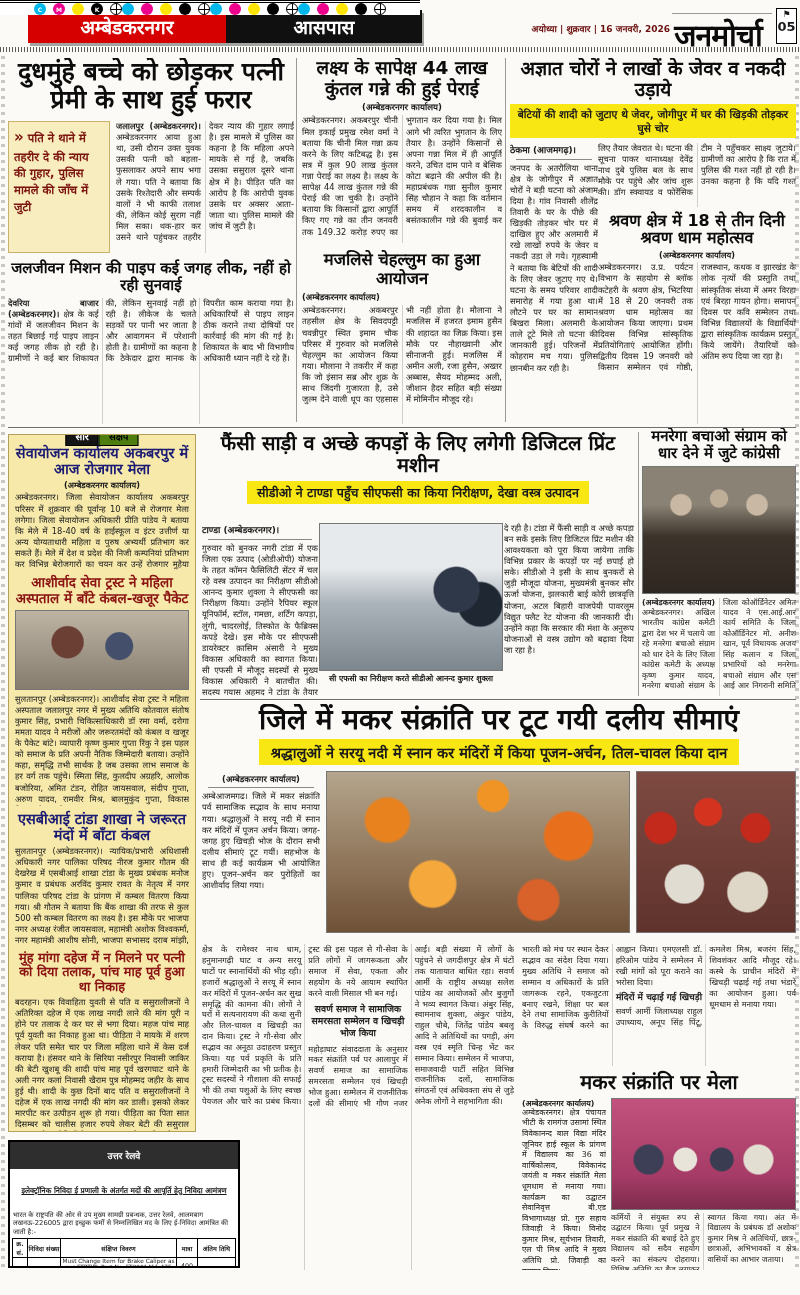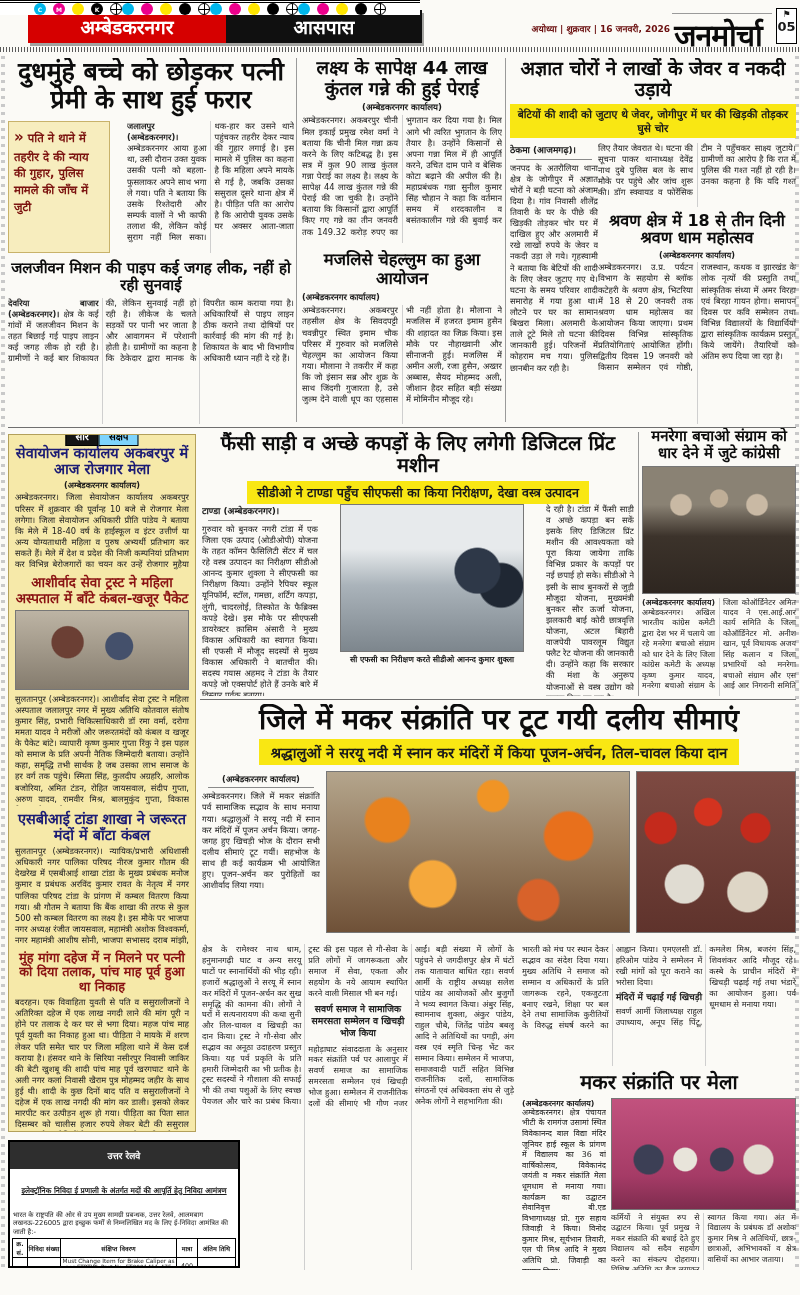--- a/index.html
+++ b/index.html
@@ -54,21 +54,21 @@
 <div class="abs" style="left:0;top:47px;width:800px;height:5px;background:repeating-linear-gradient(90deg,#5a5a5a 0 1px,transparent 1px 3px)"></div>
 
 <div class="vline" style="left:296px;top:58px;height:364px"></div>
 <div class="vline" style="left:505px;top:58px;height:364px"></div>
 <div class="hline" style="left:8px;top:427px;width:788px"></div>
 <div class="vline" style="left:638px;top:432px;height:264px"></div>
 <div class="hline" style="left:200px;top:699px;width:596px"></div>
 
 <div class="abs" style="left:8px;top:58px;width:286px;height:366px;overflow:hidden">
   <div class="hd" style="font-size:25px">दुधमुंहे बच्चे को छोड़कर पत्नी प्रेमी के साथ हुई फरार</div>
-  <div style="display:flex;gap:17px;margin-top:7px">
+  <div style="display:flex;gap:6px;margin-top:7px">
     <div style="width:102px;background:#f7edbe;border:1px solid #c8b26a;padding:5px;font-size:11.5px;font-weight:700;color:#7c1410;line-height:1.45">
       <span style="font-size:15px">»</span>
       <span>पति ने थाने में तहरीर दे की न्याय की गुहार, पुलिस मामले की जाँच में जुटी</span>
     </div>
     <div class="bd c2" style="flex:1;height:132px">
       <span class="by">जलालपुर (अम्बेडकरनगर)।</span>
       <span>अम्बेडकरनगर आया हुआ था, उसी दौरान उक्त युवक उसकी पत्नी को बहला-फुसलाकर अपने साथ भगा ले गया। पति ने बताया कि उसके रिश्तेदारी और सम्पर्क वालों ने भी काफी तलाश की, लेकिन कोई सुराग नहीं मिल सका। थक-हार कर उसने थाने पहुंचकर तहरीर देकर न्याय की गुहार लगाई है। इस मामले में पुलिस का कहना है कि महिला अपने मायके से गई है, जबकि उसका ससुराल दूसरे थाना क्षेत्र में है। पीड़ित पति का आरोप है कि आरोपी युवक उसके घर अक्सर आता-जाता था। पुलिस मामले की जांच में जुटी है।</span>
     </div>
   </div>
   <div class="hd" style="font-size:15px;margin-top:7px">जलजीवन मिशन की पाइप कई जगह लीक, नहीं हो रही सुनवाई</div>
@@ -101,38 +101,38 @@
       <div class="hd" style="font-size:16px;margin-top:5px">श्रवण क्षेत्र में 18 से तीन दिनी श्रवण धाम महोत्सव</div>
       <div class="byc" style="font-size:8.2px">(अम्बेडकरनगर कार्यालय)</div>
       <div class="bd c2" style="height:176px">अम्बेडकरनगर। उ.प्र. पर्यटन विभाग के सहयोग से ब्लॉक कटेहरी के श्रवण क्षेत्र, भिटरिया में 18 से 20 जनवरी तक श्रवण धाम महोत्सव का आयोजन किया जाएगा। प्रथम दिवस विभिन्न सांस्कृतिक प्रतियोगिताएं आयोजित होंगी। द्वितीय दिवस 19 जनवरी को किसान सम्मेलन एवं गोष्ठी, राजस्थान, कथक व झारखंड के लोक नृत्यों की प्रस्तुति तथा सांस्कृतिक संध्या में अमर विरहा एवं बिरहा गायन होगा। समापन दिवस पर कवि सम्मेलन तथा विभिन्न विद्यालयों के विद्यार्थियों द्वारा सांस्कृतिक कार्यक्रम प्रस्तुत किये जायेंगे। तैयारियों को अंतिम रूप दिया जा रहा है।</div>
     </div>
   </div>
 </div>
 
 <div class="abs" style="left:8px;top:434px;width:188px;height:698px;background:#f6e9a9;border:1px solid #b3a05a;padding:10px 6px 6px;overflow:hidden">
   <div class="abs" style="top:-9px;left:50%;transform:translateX(-50%);display:flex">
     <span class="tabbox" style="background:#141414;color:#fff">सार</span>
-    <span class="tabbox" style="background:#7dd3fc;color:#000">संक्षेप</span>
+    <span class="tabbox" style="background:#4d7c0f;color:#000">संक्षेप</span>
   </div>
   <div class="hd navy" style="font-size:14.5px">सेवायोजन कार्यालय अकबरपुर में आज रोजगार मेला</div>
   <div class="byc" style="font-size:8.2px">(अम्बेडकरनगर कार्यालय)</div>
   <div class="bd" style="height:78px">अम्बेडकरनगर। जिला सेवायोजन कार्यालय अकबरपुर परिसर में शुक्रवार की पूर्वान्ह 10 बजे से रोजगार मेला लगेगा। जिला सेवायोजन अधिकारी प्रीति पांडेय ने बताया कि मेले में 18-40 वर्ष के हाईस्कूल व इंटर उत्तीर्ण या अन्य योग्यताधारी महिला व पुरुष अभ्यर्थी प्रतिभाग कर सकते हैं। मेले में देश व प्रदेश की निजी कम्पनियां प्रतिभाग कर विभिन्न बेरोजगारों का चयन कर उन्हें रोजगार मुहैया कराएंगी।</div>
   <div class="hd maroon" style="font-size:13.5px;margin-top:5px">आशीर्वाद सेवा ट्रस्ट ने महिला अस्पताल में बाँटे कंबल-खजूर पैकेट</div>
   <div class="photo ph-blanket" style="height:80px;margin:4px 0"></div>
   <div class="bd" style="height:112px">सुलतानपुर (अम्बेडकरनगर)। आशीर्वाद सेवा ट्रस्ट ने महिला अस्पताल जलालपुर नगर में मुख्य अतिथि कोतवाल संतोष कुमार सिंह, प्रभारी चिकित्साधिकारी डॉ रमा वर्मा, दरोगा ममता यादव ने मरीजों और जरूरतमंदों को कंबल व खजूर के पैकेट बांटे। व्यापारी कृष्ण कुमार गुप्ता रिंकु ने इस पहल को समाज के प्रति अपनी नैतिक जिम्मेदारी बताया। उन्होंने कहा, समृद्धि तभी सार्थक है जब उसका लाभ समाज के हर वर्ग तक पहुंचे। स्मिता सिंह, कुलदीप अग्रहरि, आलोक बजोरिया, अमित टंडन, रोहित जायसवाल, संदीप गुप्ता, अरुण यादव, रामवीर मिश्र, बालमुकुंद गुप्ता, विकास निषाद मौजूद रहे।</div>
   <div class="hd navy" style="font-size:14.5px;margin-top:5px">एसबीआई टांडा शाखा ने जरूरत मंदों में बाँटा कंबल</div>
   <div class="bd" style="height:100px;margin-top:3px">सुलतानपुर (अम्बेडकरनगर)। न्यायिक/प्रभारी अधिशासी अधिकारी नगर पालिका परिषद नीरज कुमार गौतम की देखरेख में एसबीआई शाखा टांडा के मुख्य प्रबंधक मनोज कुमार व प्रबंधक अरविंद कुमार रावत के नेतृत्व में नगर पालिका परिषद टांडा के प्रांगण में कम्बल वितरण किया गया। श्री गौतम ने बताया कि बैंक शाखा की तरफ से कुल 500 सौ कम्बल वितरण का लक्ष्य है। इस मौके पर भाजपा नगर अध्यक्ष रंजीत जायसवाल, महामंत्री अशोक विश्वकर्मा, नगर महामंत्री आशीष सोनी, भाजपा सभासद दराब मांझी, सभासद पति विंटू सोनी, नगर पालिका परिषद जलकल अवर अभियंता आशीष कुमार चौहान आदि मौजूद रहे।</div>
   <div class="hd maroon" style="font-size:12.8px;margin-top:5px">मुंह मांगा दहेज में न मिलने पर पत्नी को दिया तलाक, पांच माह पूर्व हुआ था निकाह</div>
   <div class="bd" style="height:178px;margin-top:3px">बदरहन। एक विवाहिता युवती से पति व ससुरालीजनों ने अतिरिक्त दहेज में एक लाख नगदी लाने की मांग पूरी न होने पर तलाक दे कर घर से भगा दिया। महज पांच माह पूर्व युवती का निकाह हुआ था। पीड़िता ने मायके में शरण लेकर पति समेत चार पर जिला महिला थाने में केस दर्ज कराया है। हंसवर थाने के सिरिया नसीरपुर निवासी जाकिर की बेटी खुशबू की शादी पांच माह पूर्व खरगघाट थाने के अली नगर कलां निवासी खैराम पुत्र मोहम्मद जहीर के साथ हुई थी। शादी के कुछ दिनों बाद पति व ससुरालीजनों ने दहेज में एक लाख नगदी की मांग कर डाली। इसको लेकर मारपीट कर उत्पीड़न शुरू हो गया। पीड़िता का पिता सात दिसम्बर को चालीस हजार रुपये लेकर बेटी की ससुराल पहुंचा। दहेज लोभियों ने वह रकम रख ली। जाकिर से सादा कागज पर साइन कराए। फिर कहा कि जब तक साठ हजार और नहीं मिल जाते, वह उसे अपने यहां नहीं रखेंगे। पति ने खुशबू को तीन तलाक देकर घर से निकाल दिया। पीड़िता पिता के साथ मायके आ गई। उसने पति, ससुर, देवर व ननद को नामजद कर जिला महिला थाने में केस दर्ज कराया है।</div>
 </div>
 
 <div class="abs" style="left:202px;top:432px;width:432px;height:264px;overflow:hidden">
   <div class="hd" style="font-size:20px">फैंसी साड़ी व अच्छे कपड़ों के लिए लगेगी डिजिटल प्रिंट मशीन</div>
   <div class="yellow" style="font-size:12.5px;padding:3px 10px;margin:4px auto 0;width:fit-content">सीडीओ ने टाण्डा पहुँच सीएफसी का किया निरीक्षण, देखा वस्त्र उत्पादन</div>
-  <div style="display:flex;gap:22px;margin-top:0">
+  <div style="display:flex;gap:1px;margin-top:19px">
     <div style="width:116px">
       <div class="by" style="font-size:9px">टाण्डा (अम्बेडकरनगर)।</div>
       <div class="rule"></div>
       <div class="bd" style="height:178px">गुरुवार को बुनकर नगरी टांडा में एक जिला एक उत्पाद (ओडीओपी) योजना के तहत कॉमन फैसिलिटी सेंटर में चल रहे वस्त्र उत्पादन का निरीक्षण सीडीओ आनन्द कुमार शुक्ला ने सीएफसी का निरीक्षण किया। उन्होंने रैपियर स्कूल यूनिफॉर्म, स्टॉल, गमछा, शर्टिंग कपड़ा, लुंगी, चादरलोई, तिस्कोत के फैब्रिक्स कपड़े देखे। इस मौके पर सीएफसी डायरेक्टर क़ासिम अंसारी ने मुख्य विकास अधिकारी का स्वागत किया। सी एफसी में मौजूद सदस्यों से मुख्य विकास अधिकारी ने बातचीत की। सदस्य गयास अहमद ने टांडा के तैयार कपड़े जो एक्सपोर्ट होते हैं उनके बारे में विस्तार पूर्वक बताया।</div>
     </div>
     <div style="width:184px">
       <div class="photo ph-textile" style="height:148px"></div>
       <div style="font-size:7.8px;font-weight:700;text-align:center;margin-top:2px">सी एफसी का निरीक्षण करते सीडीओ आनन्द कुमार शुक्ला</div>
     </div>
     <div class="bd" style="flex:1;height:196px">दे रही है। टांडा में फैंसी साड़ी व अच्छे कपड़ा बन सकें इसके लिए डिजिटल प्रिंट मशीन की आवश्यकता को पूरा किया जायेगा ताकि विभिन्न प्रकार के कपड़ों पर नई छपाई हो सके। सीडीओ ने इसी के साथ बुनकरों से जुड़ी मौजूदा योजना, मुख्यमंत्री बुनकर सौर ऊर्जा योजना, झलकारी बाई कोरी छात्रवृत्ति योजना, अटल बिहारी वाजपेयी पावरलूम विद्युत फ्लैट रेट योजना की जानकारी दी। उन्होंने कहा कि सरकार की मंशा के अनुरूप योजनाओं से वस्त्र उद्योग को बढ़ावा दिया जा रहा है।</div>
@@ -148,21 +148,21 @@
   </div>
 </div>
 
 <div class="abs" style="left:202px;top:704px;width:594px;height:566px;overflow:hidden">
   <div class="hd" style="font-size:28px">जिले में मकर संक्रांति पर टूट गयी दलीय सीमाएं</div>
   <div class="yellow" style="font-size:14.5px;padding:3px 12px;margin:4px auto 0;width:fit-content">श्रद्धालुओं ने सरयू नदी में स्नान कर मंदिरों में किया पूजन-अर्चन, तिल-चावल किया दान</div>
   <div style="display:flex;gap:6px;margin-top:6px">
     <div style="width:118px">
       <div class="byc" style="font-size:8.4px">(अम्बेडकरनगर कार्यालय)</div>
       <div class="rule"></div>
-      <div class="bd" style="height:146px">अम्बेडकरनगर। जिले में मकर संक्रांति पर्व सामाजिक सद्भाव के साथ मनाया गया। श्रद्धालुओं ने सरयू नदी में स्नान कर मंदिरों में पूजन अर्चन किया। जगह-जगह हुए खिचड़ी भोज के दौरान सभी दलीय सीमाएं टूट गयीं। सहभोज के साथ ही कई कार्यक्रम भी आयोजित हुए। पूजन-अर्चन कर पुरोहितों का आशीर्वाद लिया गया।</div>
+      <div class="bd" style="height:146px">अम्बेआजमगढ। जिले में मकर संक्रांति पर्व सामाजिक सद्भाव के साथ मनाया गया। श्रद्धालुओं ने सरयू नदी में स्नान कर मंदिरों में पूजन अर्चन किया। जगह-जगह हुए खिचड़ी भोज के दौरान सभी दलीय सीमाएं टूट गयीं। सहभोज के साथ ही कई कार्यक्रम भी आयोजित हुए। पूजन-अर्चन कर पुरोहितों का आशीर्वाद लिया गया।</div>
     </div>
     <div class="photo ph-crowd" style="width:304px;height:162px"></div>
     <div class="photo ph-turban" style="flex:1;height:162px"></div>
   </div>
   <div style="display:flex;gap:8px;margin-top:7px">
     <div class="bd c3" style="width:312px;height:330px;font-size:8.1px">
       <p>क्षेत्र के रामेश्वर नाथ धाम, हनुमानगढ़ी घाट व अन्य सरयू घाटों पर स्नानार्थियों की भीड़ रही। हजारों श्रद्धालुओं ने सरयू में स्नान कर मंदिरों में पूजन-अर्चन कर सुख समृद्धि की कामना की। लोगों ने घरों में सत्यनारायण की कथा सुनी और तिल-चावल व खिचड़ी का दान किया। ट्रस्ट ने गौ-सेवा और सद्भाव का अनूठा उदाहरण प्रस्तुत किया। यह पर्व प्रकृति के प्रति हमारी जिम्मेदारी का भी प्रतीक है। ट्रस्ट सदस्यों ने गौशाला की सफाई भी की तथा पशुओं के लिए स्वच्छ पेयजल और चारे का प्रबंध किया। ट्रस्ट की इस पहल से गौ-सेवा के प्रति लोगों में जागरूकता और समाज में सेवा, एकता और सहयोग के नये आयाम स्थापित करने वाली मिसाल भी बन गई।</p>
       <p style="font-weight:800;text-align:center;font-size:9.2px;margin:4px 0">सवर्ण समाज ने सामाजिक समरसता सम्मेलन व खिचड़ी भोज किया</p>
       <p>महोड़ाघाट संवाददाता के अनुसार मकर संक्रांति पर्व पर आलापुर में सवर्ण समाज का सामाजिक समरसता सम्मेलन एवं खिचड़ी भोज हुआ। सम्मेलन में राजनीतिक दलों की सीमाएं भी गौण नजर आईं। बड़ी संख्या में लोगों के पहुंचने से जगदीशपुर क्षेत्र में घंटों तक यातायात बाधित रहा। सवर्ण आर्मी के राष्ट्रीय अध्यक्ष सलेश पांडेय का आयोजकों और बुजुर्गों ने भव्य स्वागत किया। अंबुर सिंह, स्वामनाथ शुक्ला, अंकुर पांडेय, राहुल चौबे, जितेंद्र पांडेय बबलू आदि ने अतिथियों का पगड़ी, अंग वस्त्र एवं स्मृति चिन्ह भेंट कर सम्मान किया। सम्मेलन में भाजपा, समाजवादी पार्टी सहित विभिन्न राजनीतिक दलों, सामाजिक संगठनों एवं अधिवक्ता संघ से जुड़े अनेक लोगों ने सहभागिता की।</p>
     </div>

